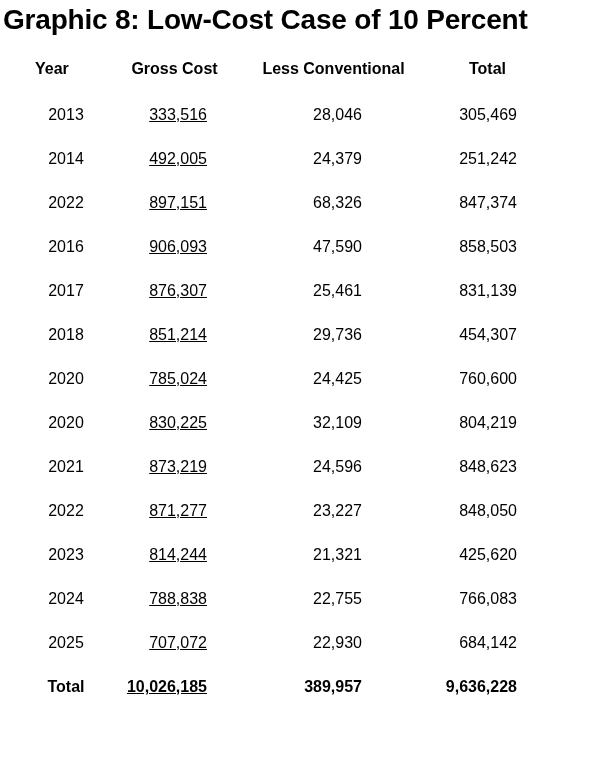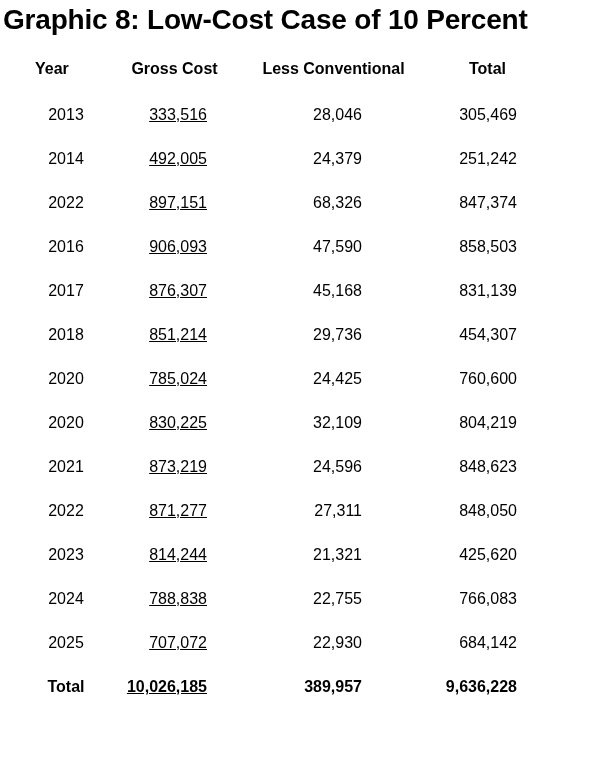--- a/index.html
+++ b/index.html
@@ -102,21 +102,21 @@
     </tr>
     <tr>
       <td class="cell-year">2016</td>
       <td class="cell-gross">906,093</td>
       <td class="cell-less">47,590</td>
       <td class="cell-total">858,503</td>
     </tr>
     <tr>
       <td class="cell-year">2017</td>
       <td class="cell-gross">876,307</td>
-      <td class="cell-less">45,168</td>
+      <td class="cell-less">25,461</td>
       <td class="cell-total">831,139</td>
     </tr>
     <tr>
       <td class="cell-year">2018</td>
       <td class="cell-gross">851,214</td>
       <td class="cell-less">29,736</td>
       <td class="cell-total">454,307</td>
     </tr>
     <tr>
       <td class="cell-year">2020</td>
@@ -132,21 +132,21 @@
     </tr>
     <tr>
       <td class="cell-year">2021</td>
       <td class="cell-gross">873,219</td>
       <td class="cell-less">24,596</td>
       <td class="cell-total">848,623</td>
     </tr>
     <tr>
       <td class="cell-year">2022</td>
       <td class="cell-gross">871,277</td>
-      <td class="cell-less">27,311</td>
+      <td class="cell-less">23,227</td>
       <td class="cell-total">848,050</td>
     </tr>
     <tr>
       <td class="cell-year">2023</td>
       <td class="cell-gross">814,244</td>
       <td class="cell-less">21,321</td>
       <td class="cell-total">425,620</td>
     </tr>
     <tr>
       <td class="cell-year">2024</td>

